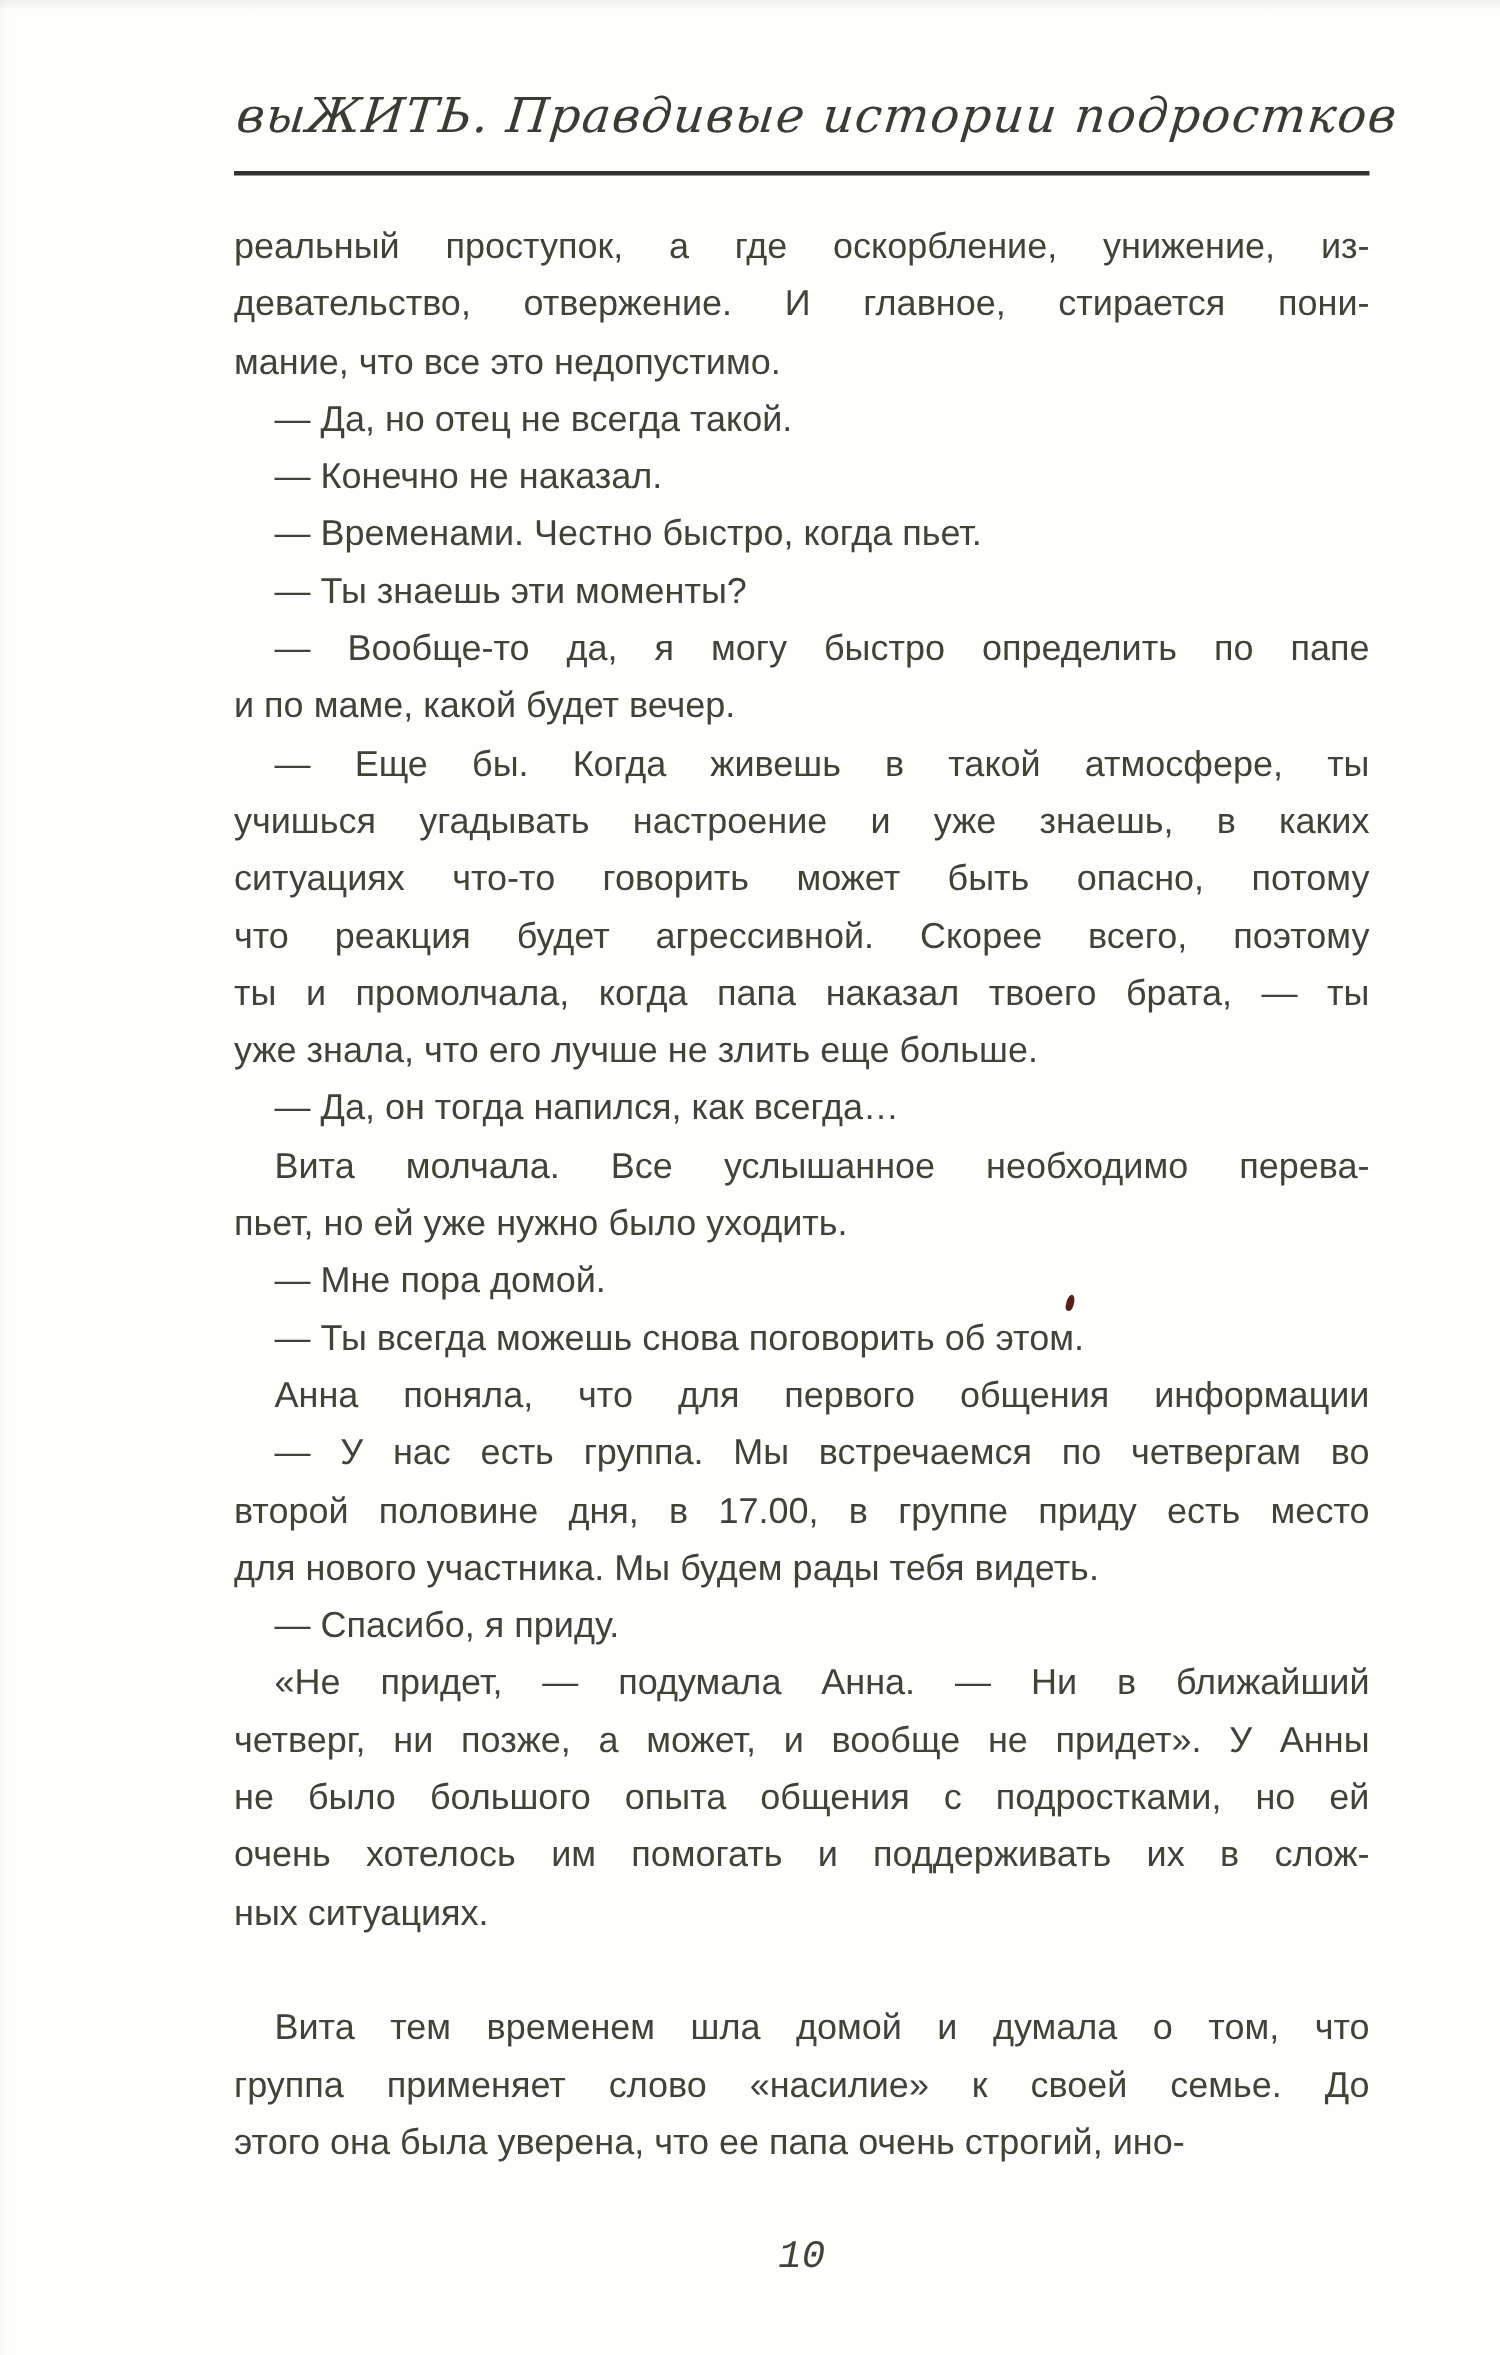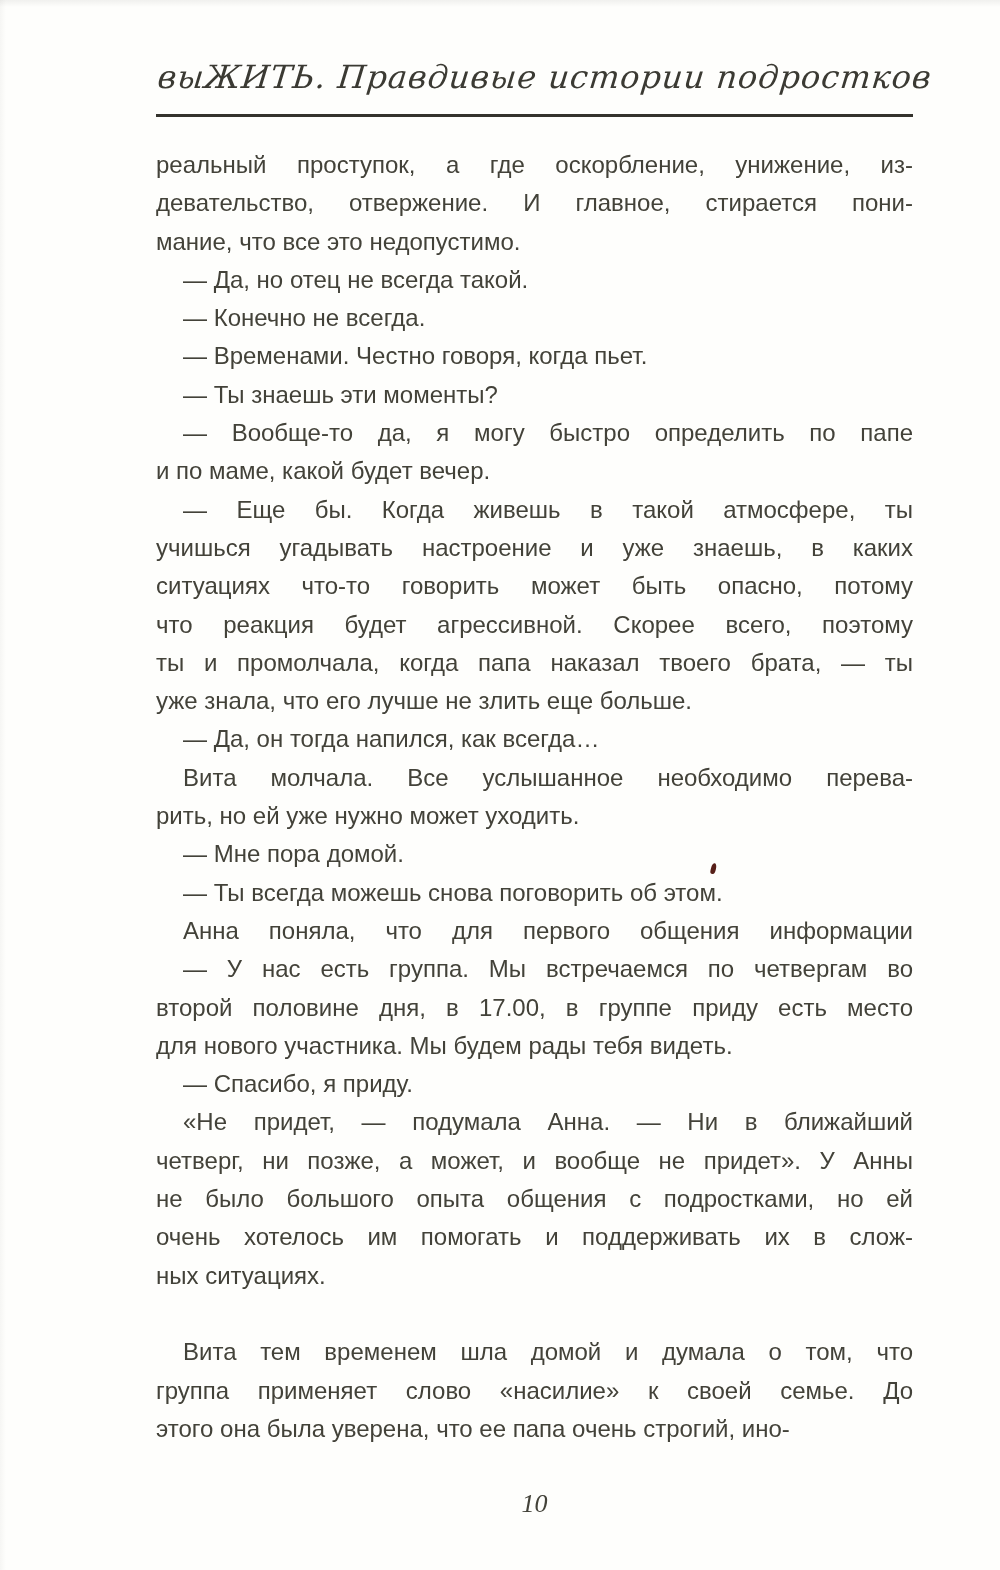--- a/index.html
+++ b/index.html
@@ -63,21 +63,21 @@
     width: 5px; height: 11px;
     background: var(--color-speck, #571f18);
     border-radius: 60% 60% 50% 40%;
     transform: rotate(14deg);
   }
   .page-number {
     position: absolute;
     left: 156px; top: 1489px;
     width: 757px;
     text-align: center;
-    font-family: Liberation Serif, serif;
+    font-family: Liberation Mono, monospace;
     font-style: italic;
     font-size: 26px;
     color: var(--color-text, #434239);
   }
 </style>
 </head>
 <body>
 
 <div class="page">
 
@@ -88,24 +88,24 @@
   <div class="body-text">
       <div class="paragraph">
         <div class="line">реальный проступок, а где оскорбление, унижение, из-</div>
         <div class="line">девательство, отвержение. И главное, стирается пони-</div>
         <div class="line lastline">мание, что все это недопустимо.</div>
       </div>
       <div class="paragraph">
         <div class="line lastline indent">— Да, но отец не всегда такой.</div>
       </div>
       <div class="paragraph">
-        <div class="line lastline indent">— Конечно не всегда.</div>
+        <div class="line lastline indent">— Конечно не наказал.</div>
       </div>
       <div class="paragraph">
-        <div class="line lastline indent">— Временами. Честно говоря, когда пьет.</div>
+        <div class="line lastline indent">— Временами. Честно быстро, когда пьет.</div>
       </div>
       <div class="paragraph">
         <div class="line lastline indent">— Ты знаешь эти моменты?</div>
       </div>
       <div class="paragraph">
         <div class="line indent">— Вообще-то да, я могу быстро определить по папе</div>
         <div class="line lastline">и по маме, какой будет вечер.</div>
       </div>
       <div class="paragraph">
         <div class="line indent">— Еще бы. Когда живешь в такой атмосфере, ты</div>
@@ -113,21 +113,21 @@
         <div class="line">ситуациях что-то говорить может быть опасно, потому</div>
         <div class="line">что реакция будет агрессивной. Скорее всего, поэтому</div>
         <div class="line">ты и промолчала, когда папа наказал твоего брата, — ты</div>
         <div class="line lastline">уже знала, что его лучше не злить еще больше.</div>
       </div>
       <div class="paragraph">
         <div class="line lastline indent">— Да, он тогда напился, как всегда…</div>
       </div>
       <div class="paragraph">
         <div class="line indent">Вита молчала. Все услышанное необходимо перева-</div>
-        <div class="line lastline">рить, но ей уже нужно может уходить.</div>
+        <div class="line lastline">пьет, но ей уже нужно было уходить.</div>
       </div>
       <div class="paragraph">
         <div class="line lastline indent">— Мне пора домой.</div>
       </div>
       <div class="paragraph">
         <div class="line lastline indent">— Ты всегда можешь снова поговорить об этом.</div>
       </div>
       <div class="paragraph">
         <div class="line indent">Анна поняла, что для первого общения информации</div>
       </div>

